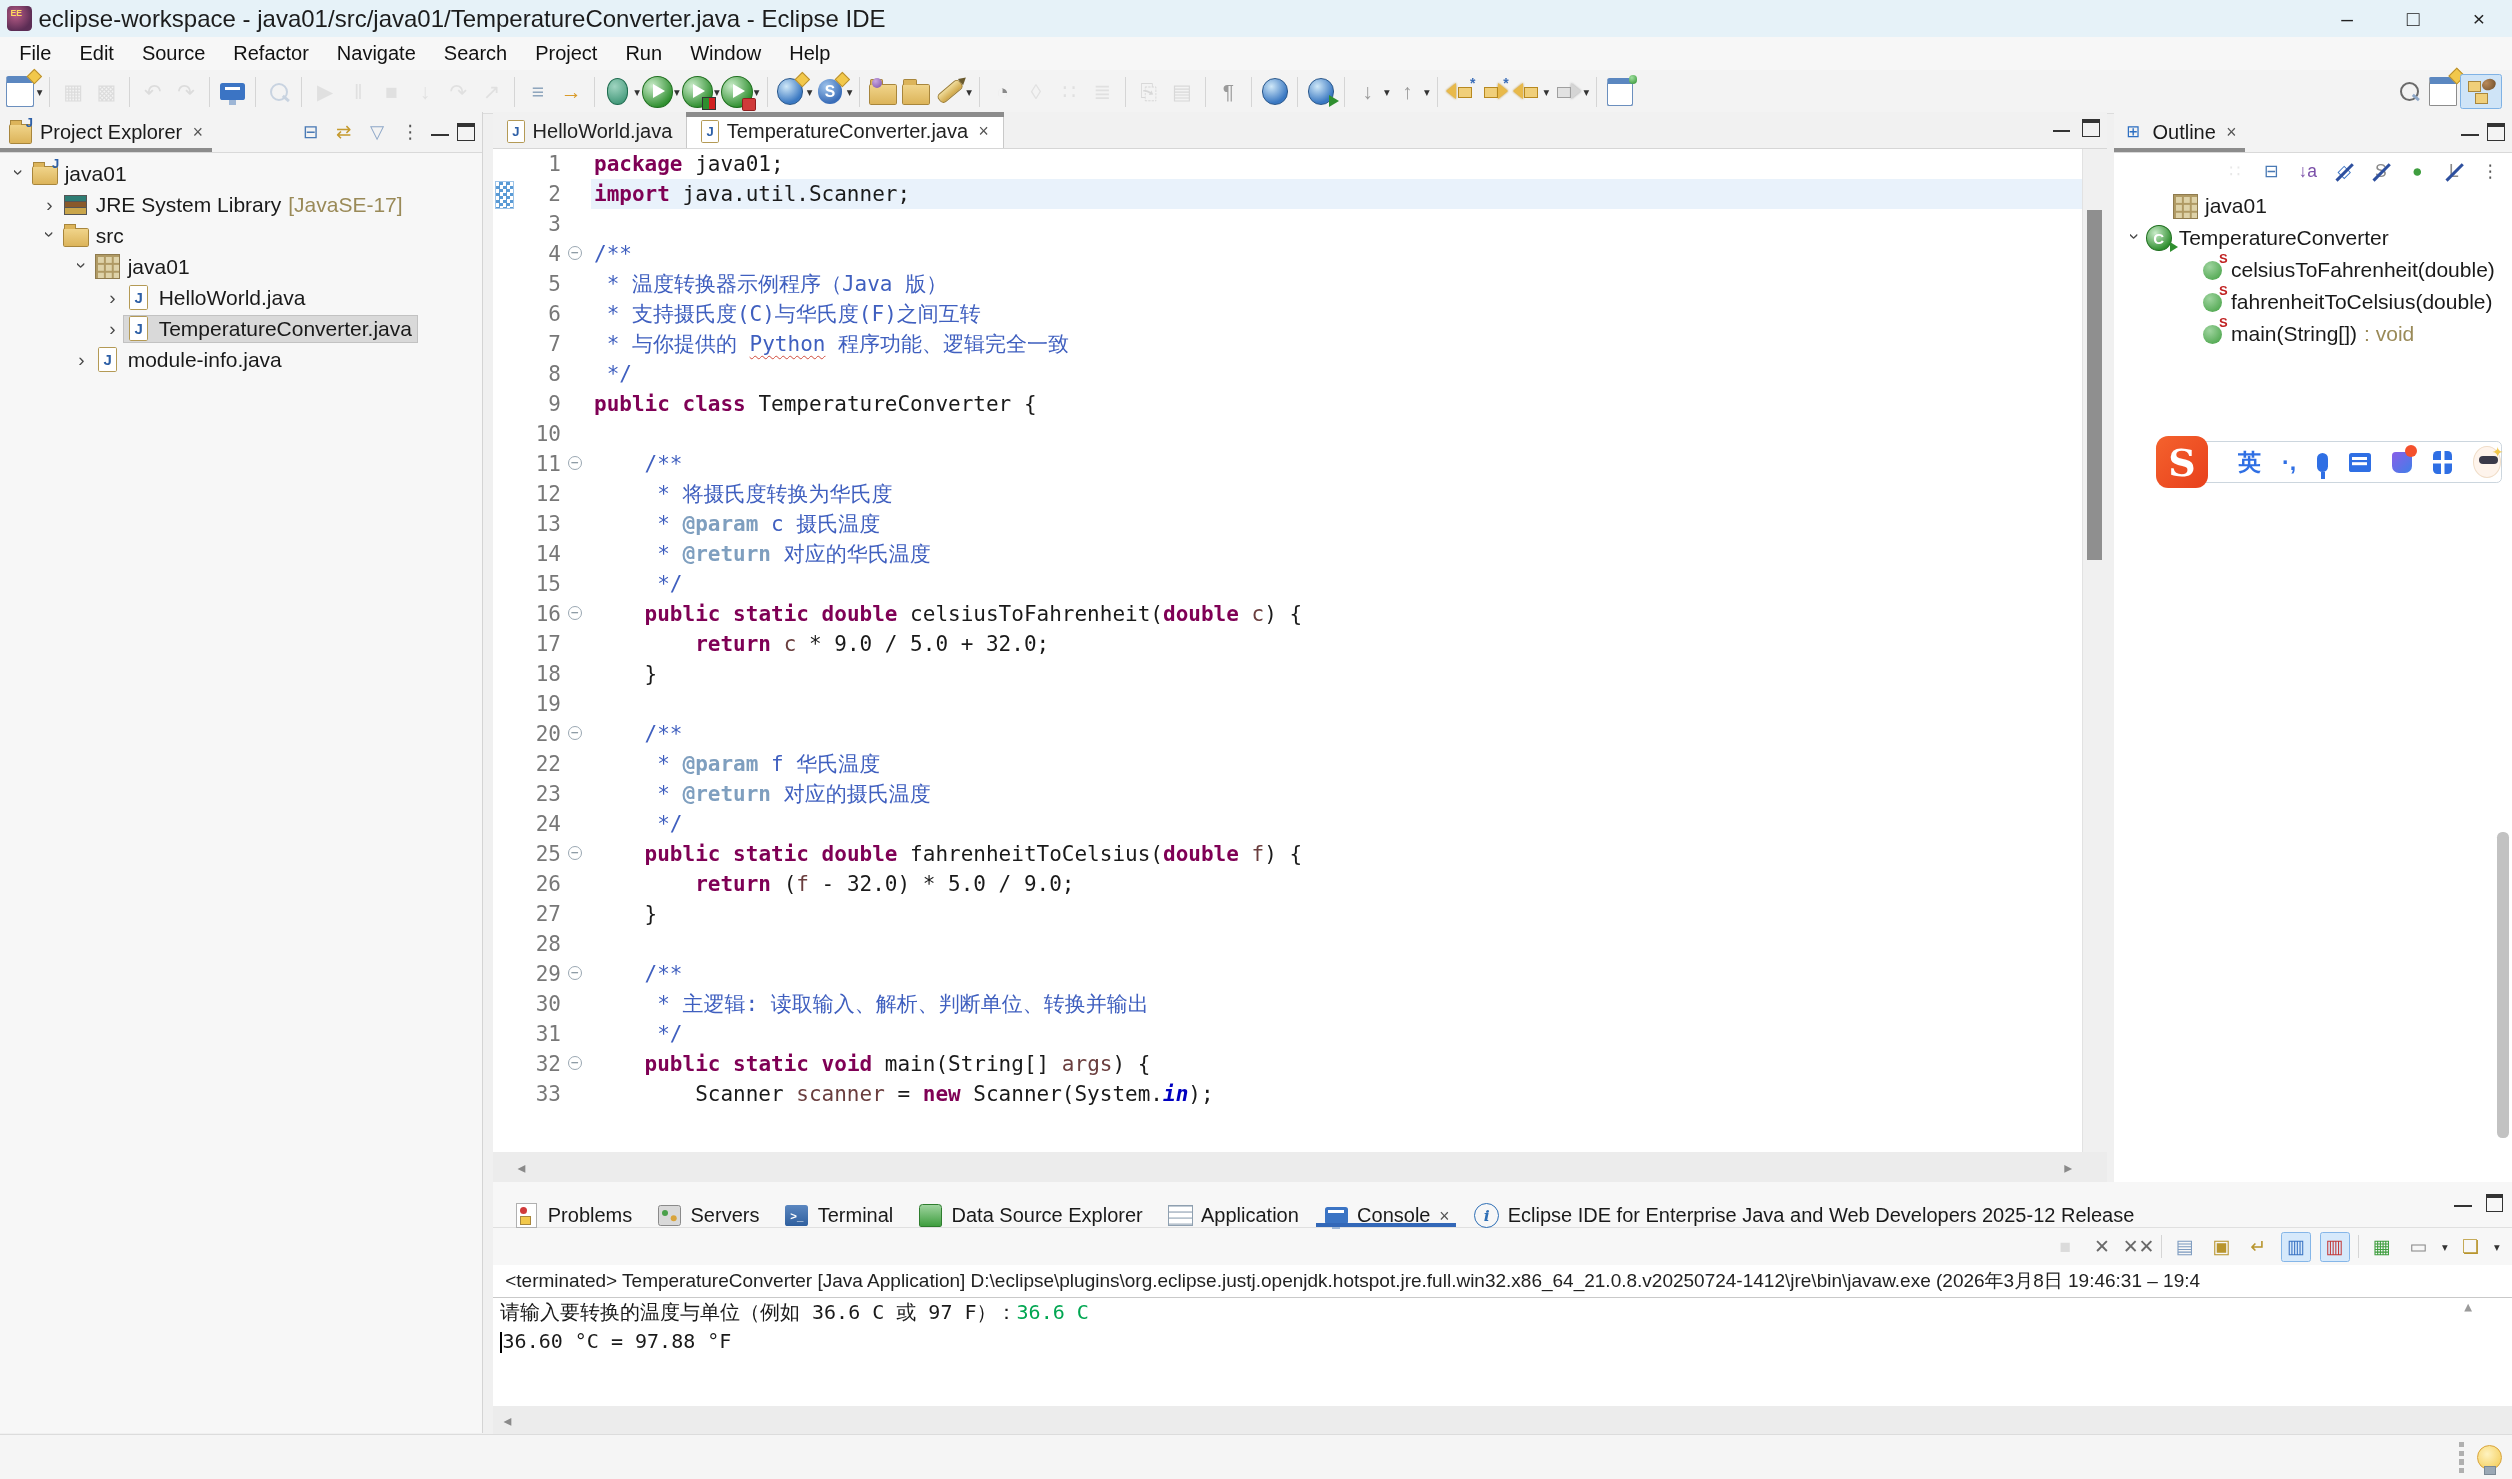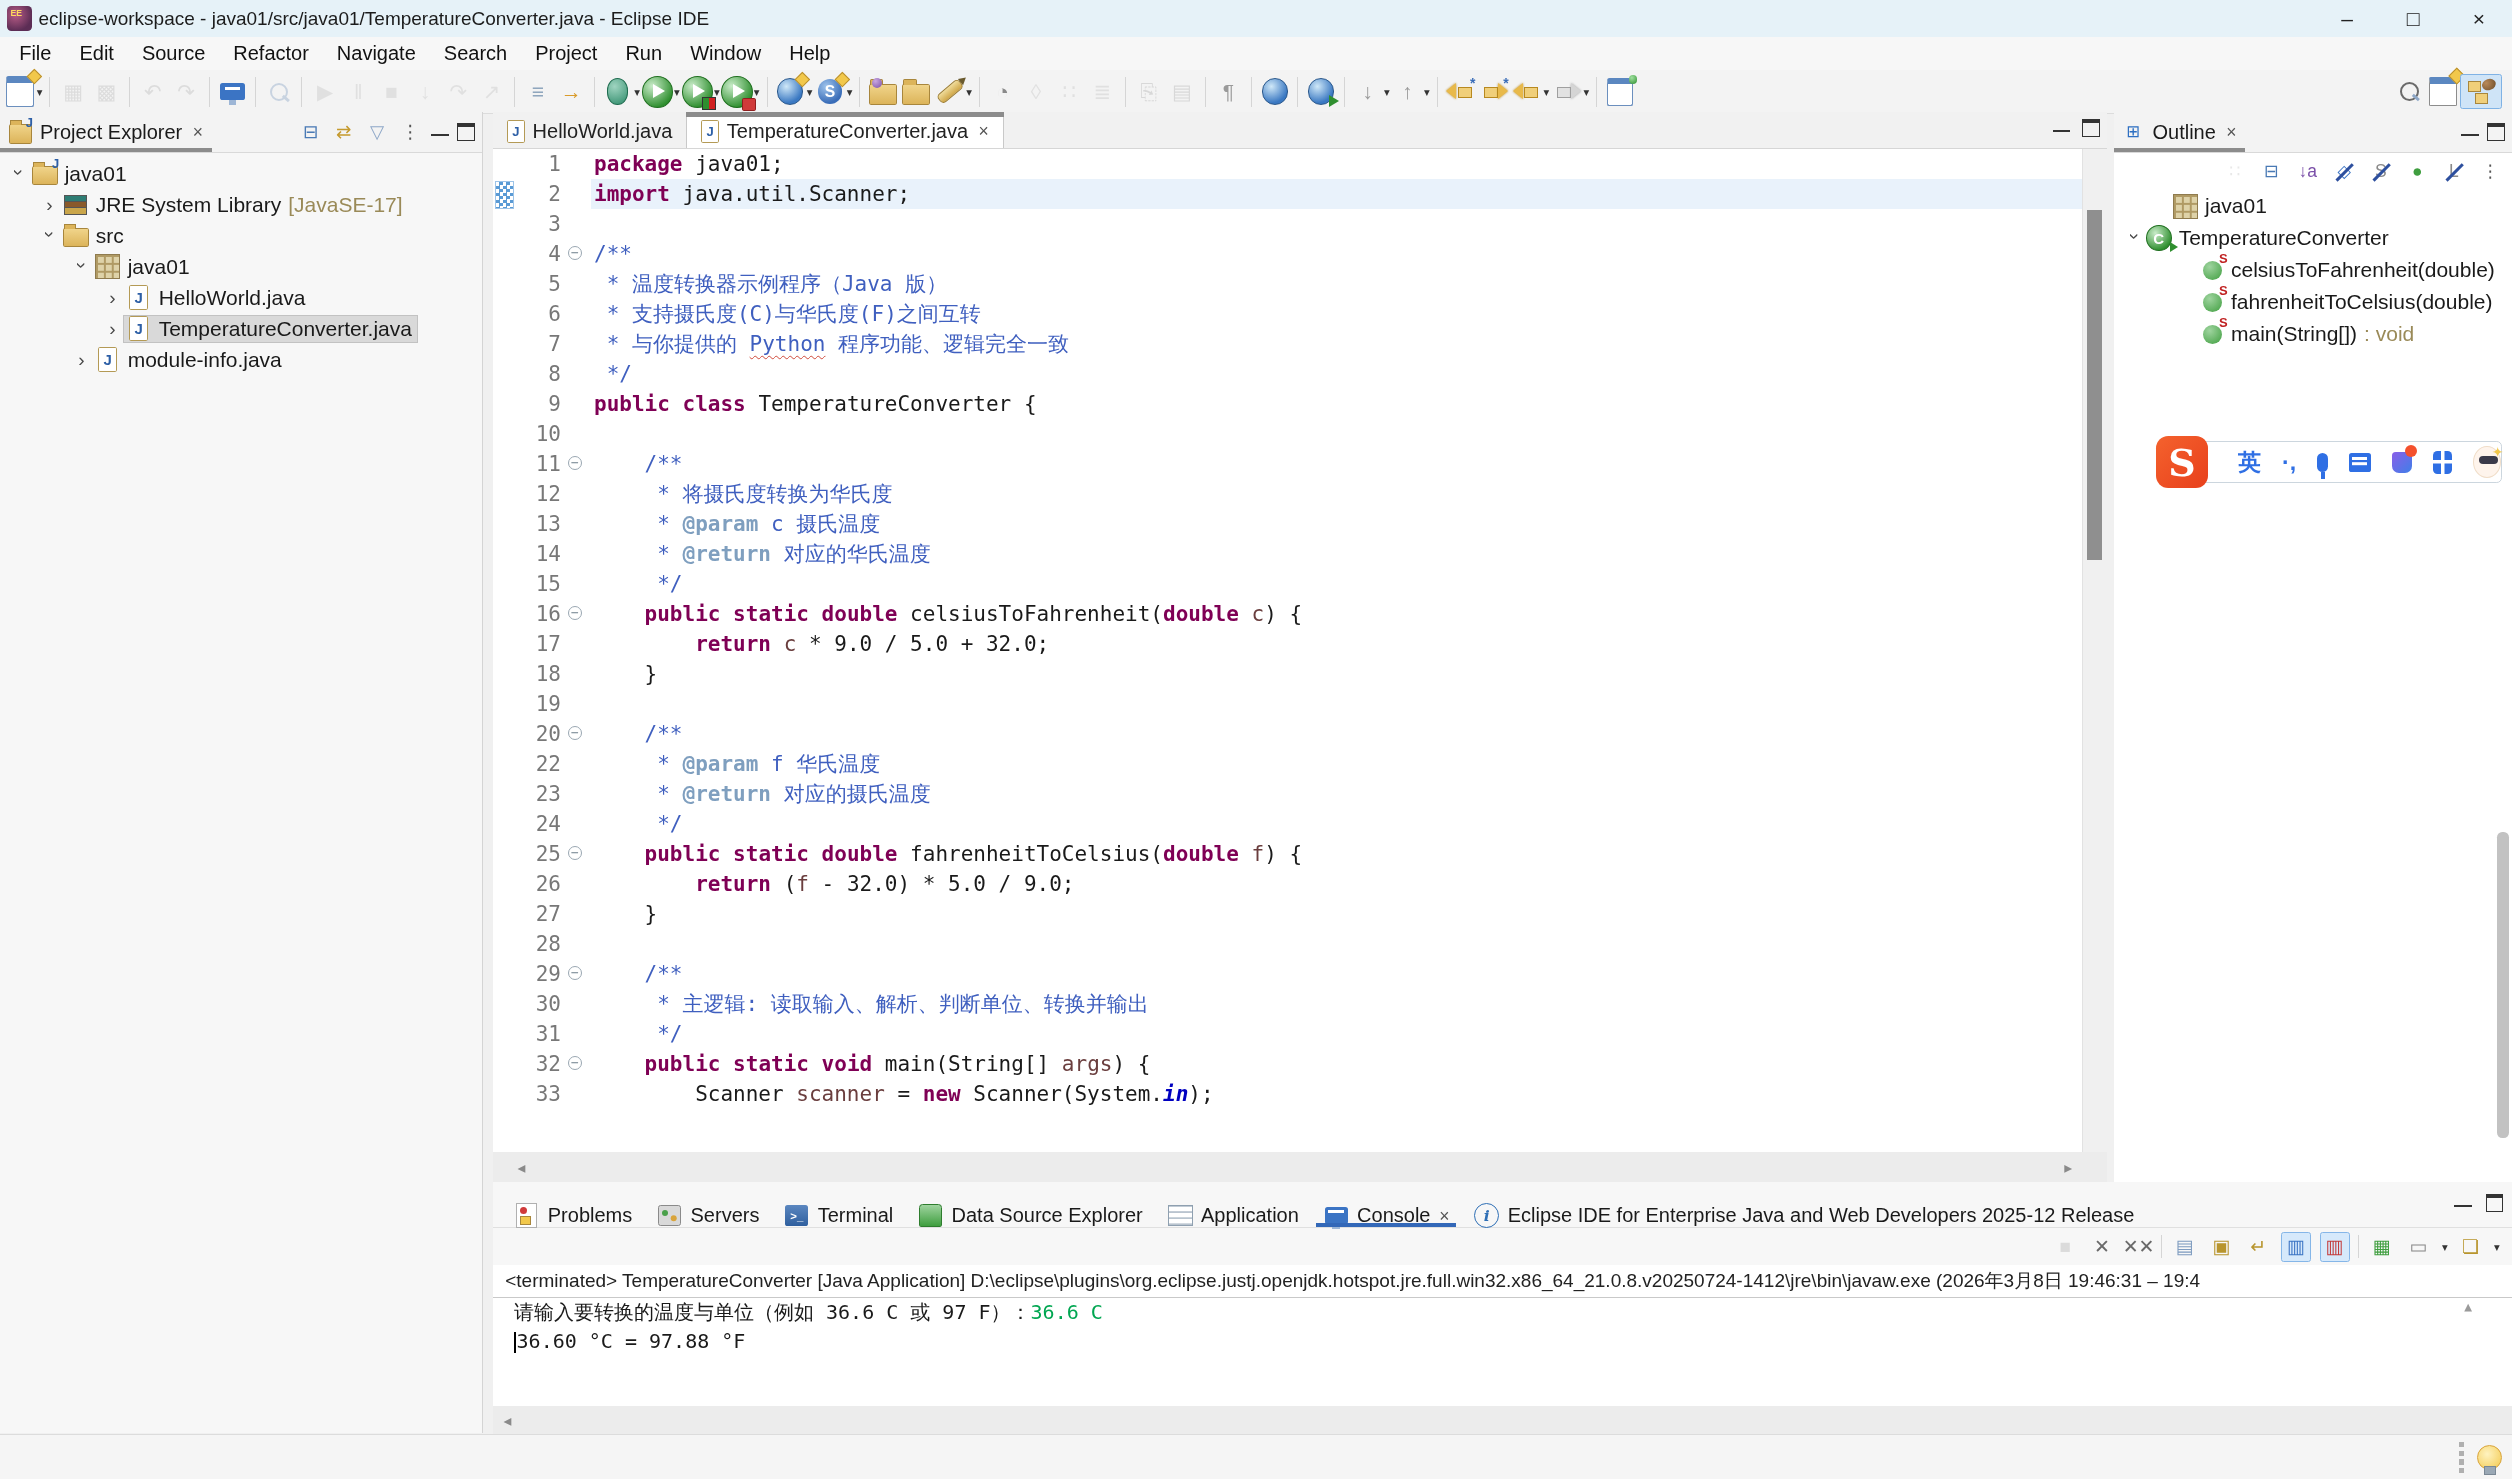--- a/index.html
+++ b/index.html
@@ -1,21 +1,21 @@
 <!DOCTYPE html>
 <html style="font-size:14px"><head>
 <meta charset="utf-8">
 <style>
   html,body{margin:0;padding:0;background:#cfcfcf;}
   #root{position:relative;width:2512px;height:1480px;background:#f0f0f0;font-family:"Liberation Sans",sans-serif;overflow:hidden;color:#1a1a1a;}
   
   #titlebar{position:absolute;left:0;top:0;width:100%;height:37px;background:#e6f2f8;display:flex;align-items:center;}
   #app-icon{width:24.5px;height:24.5px;margin:0 7px 0 7px;border-radius:4.4px;background:radial-gradient(circle at 35% 35%,#b85c86,#5c2d55 70%);position:relative;flex:0 0 auto;}
   #app-icon::after{content:"EE";position:absolute;left:3.5px;top:1.7px;font-size:8.7px;font-weight:bold;color:#ffd95e;}
-  #title-text{font-size:19px;color:#1c1c1c;white-space:nowrap;}
+  #title-text{font-size:24px;color:#1c1c1c;white-space:nowrap;}
   #win-controls{margin-left:auto;display:flex;height:100%;}
   .winbtn{width:66px;height:100%;display:flex;align-items:center;justify-content:center;font-size:21px;color:#222;}
   
   #menubar{position:absolute;left:0;top:37px;width:100%;height:33px;background:#f7f7f7;display:flex;align-items:center;padding-left:5.2px;box-sizing:border-box;}
   .menu-item{font-size:20px;padding:3.5px 14px;color:#111;}
   
   #toolbar{position:absolute;left:0;top:70px;width:100%;height:44px;background:#f3f3f3;border-bottom:0.9px solid #dcdcdc;display:flex;align-items:center;padding-left:3.5px;box-sizing:border-box;}
   #toolbar-right{margin-left:auto;display:flex;align-items:center;margin-right:8.7px;}
   .tsep{width:0.9px;height:30px;background:#d5d5d5;margin:0 6.1px;flex:0 0 auto;}
   .tbtn{display:flex;align-items:center;margin:0 0.9px;flex:0 0 auto;}
@@ -174,21 +174,21 @@
   .bi-console::before{content:"";position:absolute;left:3.5px;top:3.5px;right:3.5px;height:2.6px;background:#fff;}
   .bi-console::after{content:"";position:absolute;left:7px;bottom:-5.2px;width:8.7px;height:5.2px;background:#9db6d6;}
   .bi-info{width:23px;height:23px;border-radius:50%;border:1.7px solid #2f6fb5;color:#2f6fb5;font-size:15.7px;font-style:italic;font-family:"DejaVu Serif",serif;display:flex;align-items:center;justify-content:center;font-weight:bold;}
   #btab-minmax{position:absolute;right:8.7px;top:12.2px;display:flex;gap:14px;align-items:center;}
   #ctools{height:37px;display:flex;align-items:center;justify-content:flex-end;gap:8.7px;padding-right:12.2px;background:#f7f7f7;}
   .cic{display:inline-flex;align-items:center;justify-content:center;width:28px;height:28px;font-size:19px;color:#6a6a6a;position:relative;border-radius:2.6px;}
   .cic.on{background:#d6e9fb;border:0.9px solid #85b6e8;}
   .csep{width:0.9px;height:23px;background:#d5d5d5;}
   #chead{height:31.5px;font-size:19px;color:#222;padding-left:12.2px;white-space:nowrap;overflow:hidden;background:#fff;display:flex;align-items:center;border-bottom:0.9px solid #c9c9c9;}
   #cbody{flex:1;background:#fff;position:relative;font-family:"DejaVu Sans Mono","Liberation Mono",monospace;font-size:20px;overflow:hidden;}
-  .cline{height:29px;line-height:29px;padding-left:21px;white-space:pre;}
+  .cline{height:29px;line-height:29px;padding-left:7px;white-space:pre;}
   .cin{color:#00a651;}
   .caret{display:inline-block;width:1.7px;height:21px;background:#000;vertical-align:middle;margin-right:0.9px;}
   #cvscroll{position:absolute;right:40px;top:1.7px;color:#9a9a9a;font-size:13px;}
   #chscroll{height:28px;background:#ececec;position:relative;}
   
   #statusbar{position:absolute;left:0;top:1434px;width:100%;height:45px;background:#f5f5f5;border-top:0.9px solid #dcdcdc;}
   #status-right{position:absolute;right:10.5px;top:7px;display:flex;align-items:center;gap:12.2px;}
   .dotcol{display:grid;grid-template-rows:repeat(4,5.2px);gap:3.5px;}
   .dotcol i{width:5.2px;height:5.2px;background:#b0b0b0;}
   .bulb{width:23px;height:23px;border-radius:50%;background:radial-gradient(circle at 40% 35%,#fff3c0,#f2c84b);border:0.9px solid #d9a43b;position:relative;}

